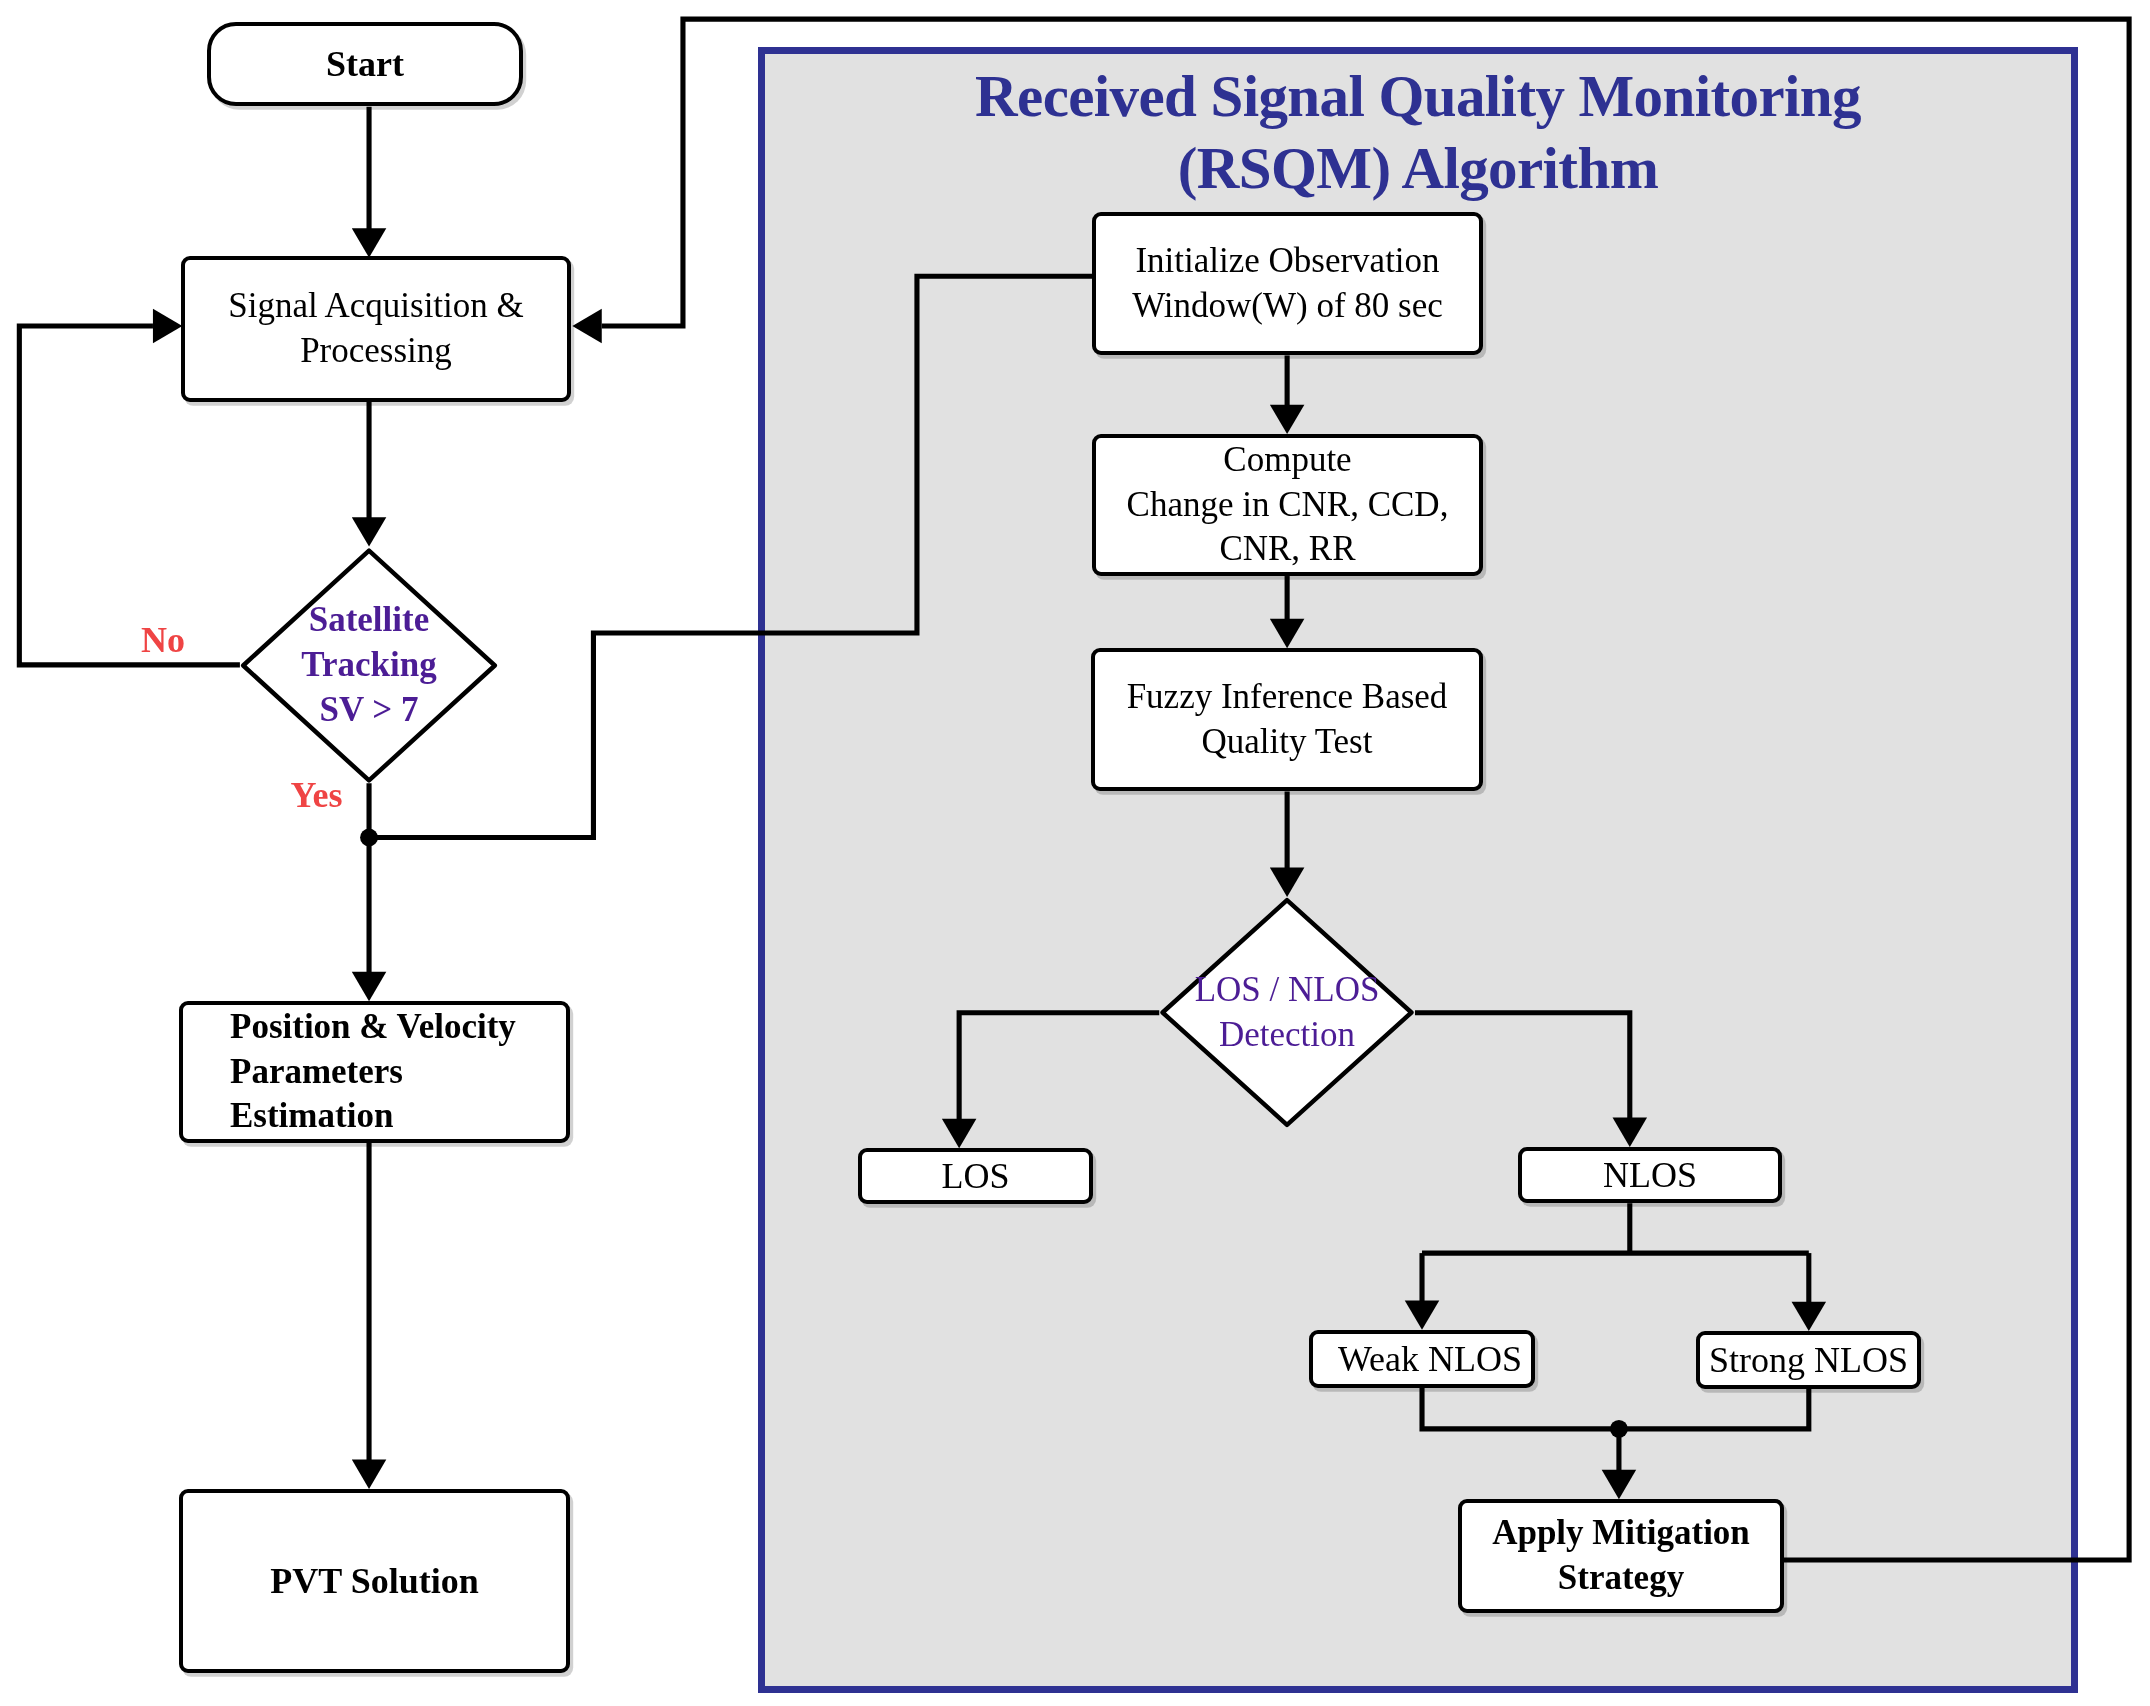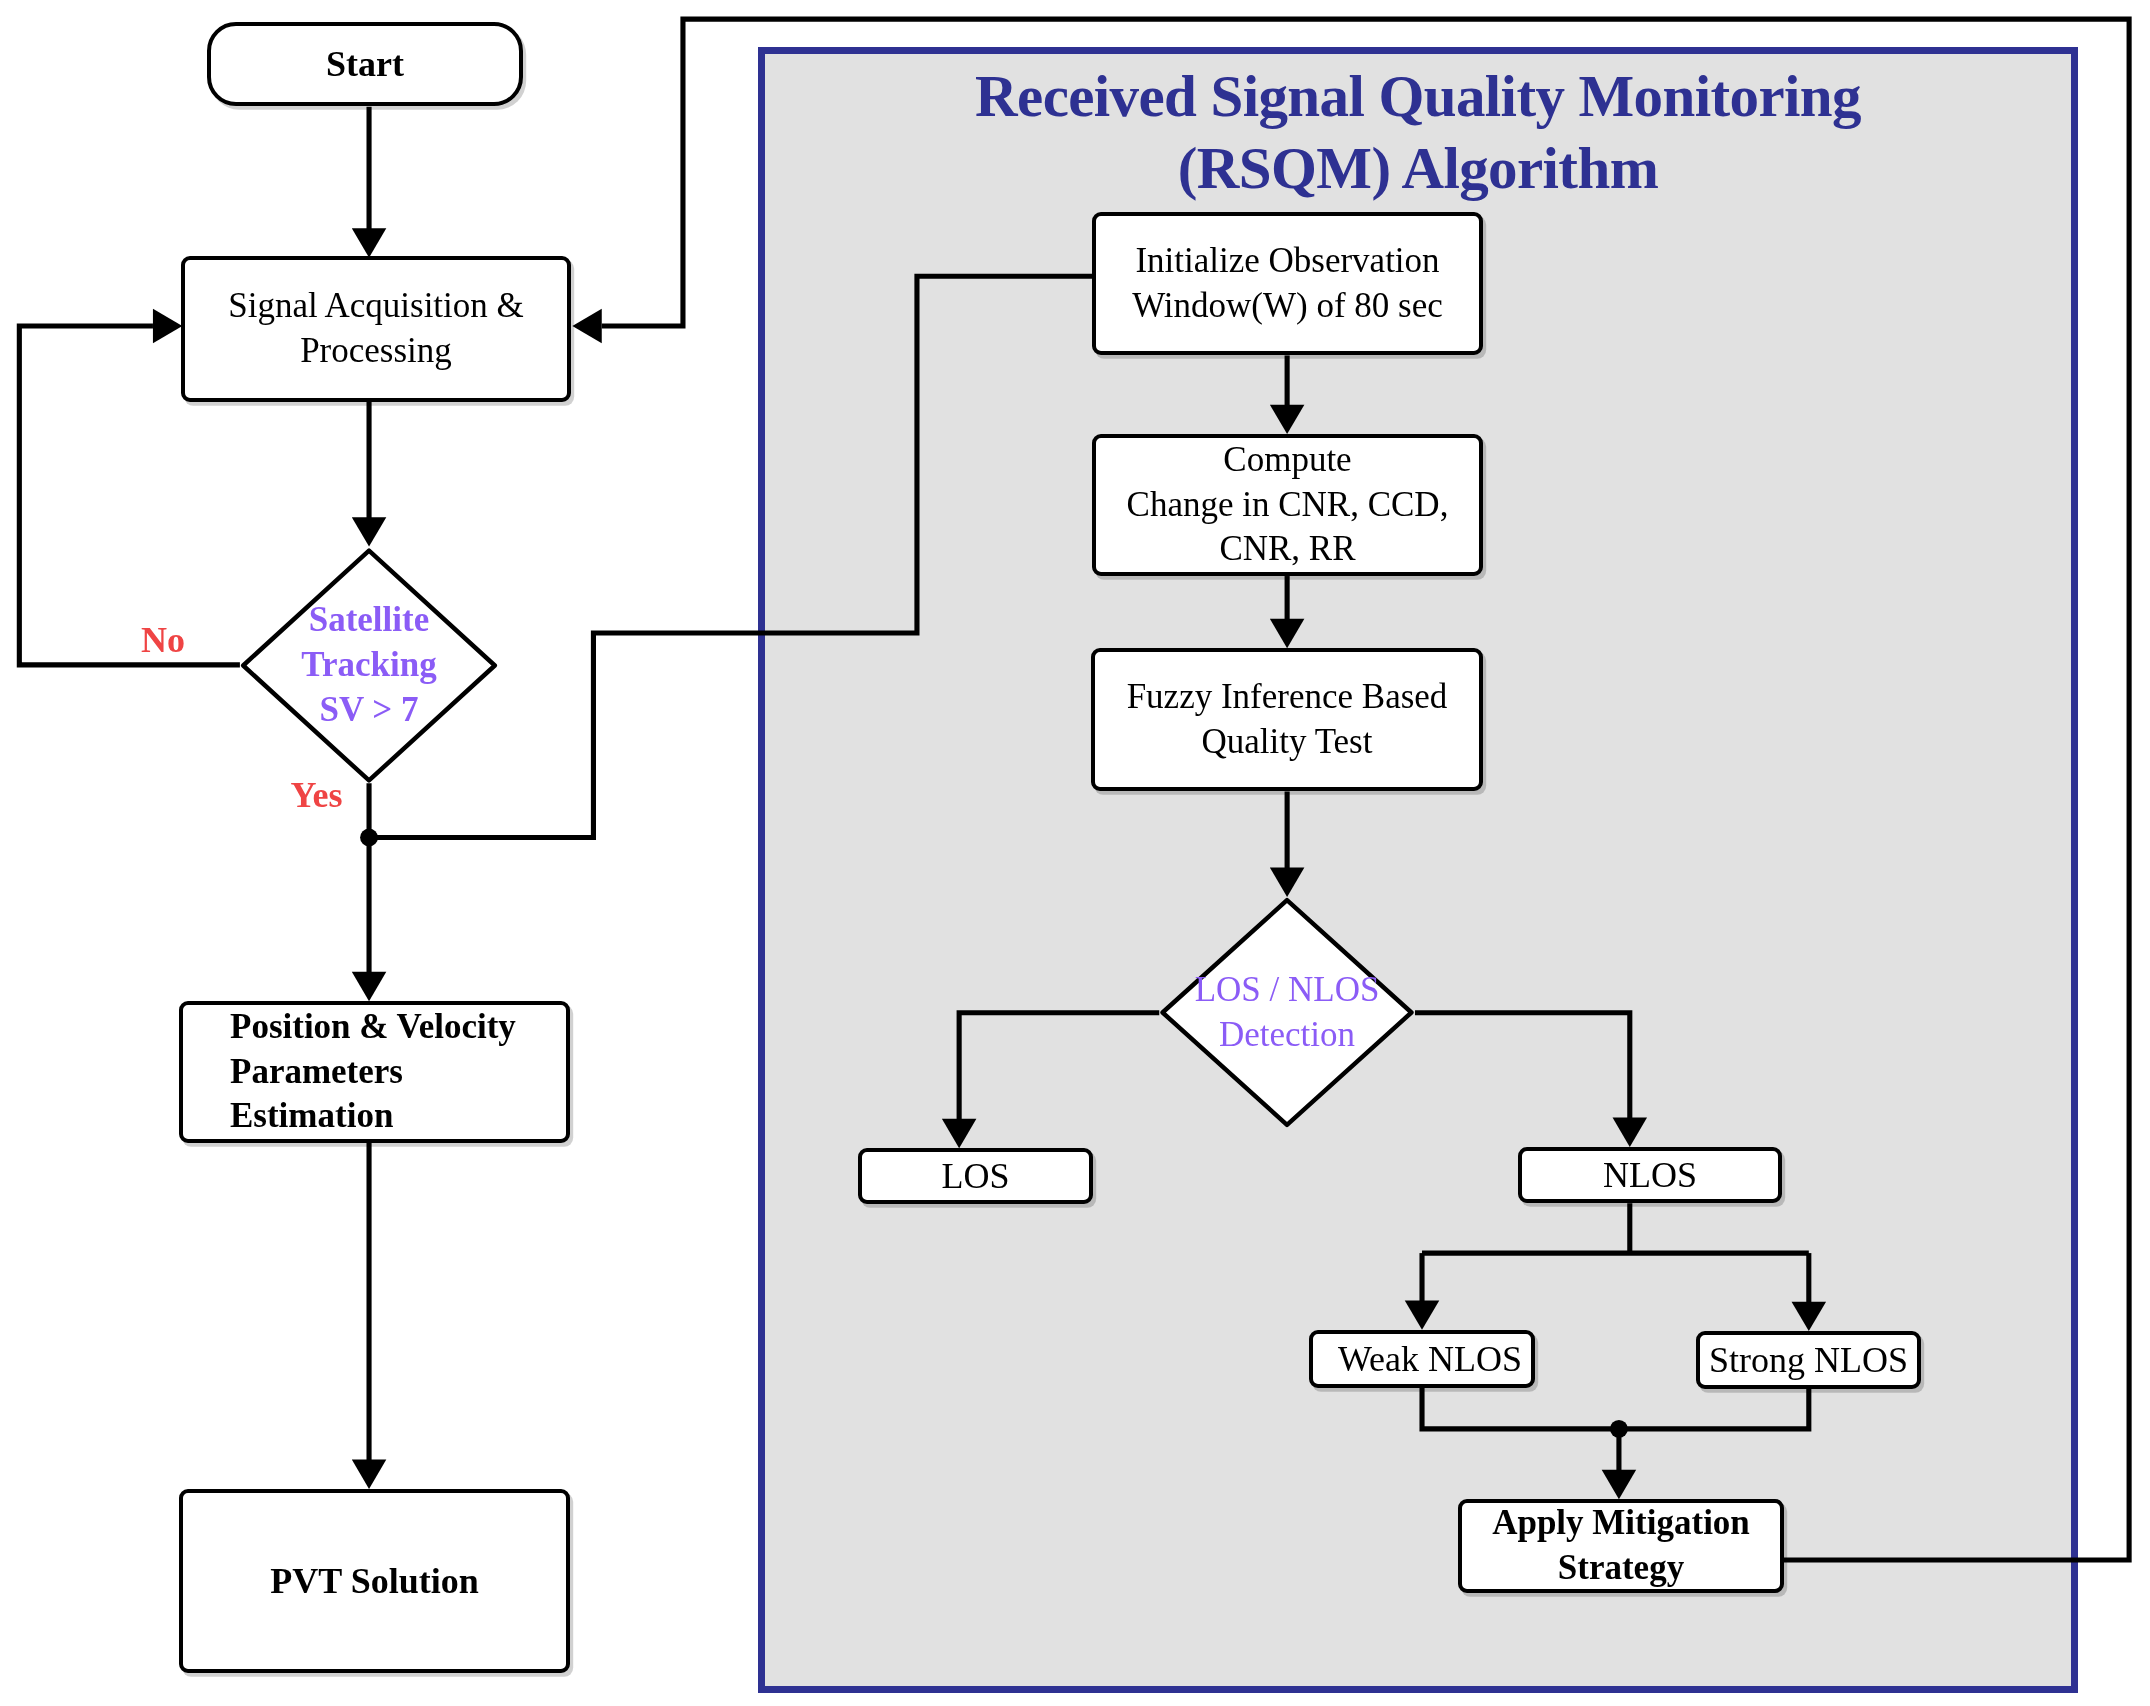--- a/index.html
+++ b/index.html
@@ -52,21 +52,21 @@
   .node.bold{font-weight:bold;}
   .node.align-left{justify-content:flex-start;text-align:left;padding-left:47px;}
   .diamond{
     position:absolute;z-index:2;
     background:transparent;border:none;box-shadow:none;
   }
   .diamond svg{position:absolute;left:0;top:0;display:block;}
   .diamond .dlabel{
     position:absolute;left:0;top:0;right:0;bottom:0;z-index:3;
     display:flex;align-items:center;justify-content:center;
-    text-align:center;font-size:35px;line-height:1.28;color:#8b5cf6;
+    text-align:center;font-size:35px;line-height:1.28;color:#4c1d95;
     white-space:pre-line;font-weight:bold;
   }
   .diamond.normalweight .dlabel{font-weight:normal;}
   .edge-label{
     position:absolute;z-index:2;
     font-size:36px;font-weight:bold;color:#ef4444;
     text-align:center;
   }
 </style>
 </head>
@@ -169,21 +169,21 @@
   </div>
 
   <div class="node small" style="left:858px;top:1148px;width:235px;height:56px;">LOS</div>
 
   <div class="node small" style="left:1518px;top:1147px;width:264px;height:56px;">NLOS</div>
 
   <div class="node small" style="left:1309px;top:1330px;width:226px;height:58px;padding-left:16px;">Weak NLOS</div>
 
   <div class="node small" style="left:1696px;top:1331px;width:225px;height:58px;">Strong NLOS</div>
 
-  <div class="node bold" style="left:1458px;top:1499px;width:326px;height:94px;">Apply Mitigation
+  <div class="node bold" style="left:1458px;top:1499px;width:326px;height:114px;">Apply Mitigation
 Strategy</div>
 
   <div class="edge-label" style="left:96px;top:619px;width:134px;">No</div>
 
   <div class="edge-label" style="left:275px;top:774px;width:83px;">Yes</div>
 
 </div>
 
 
 </body></html>

